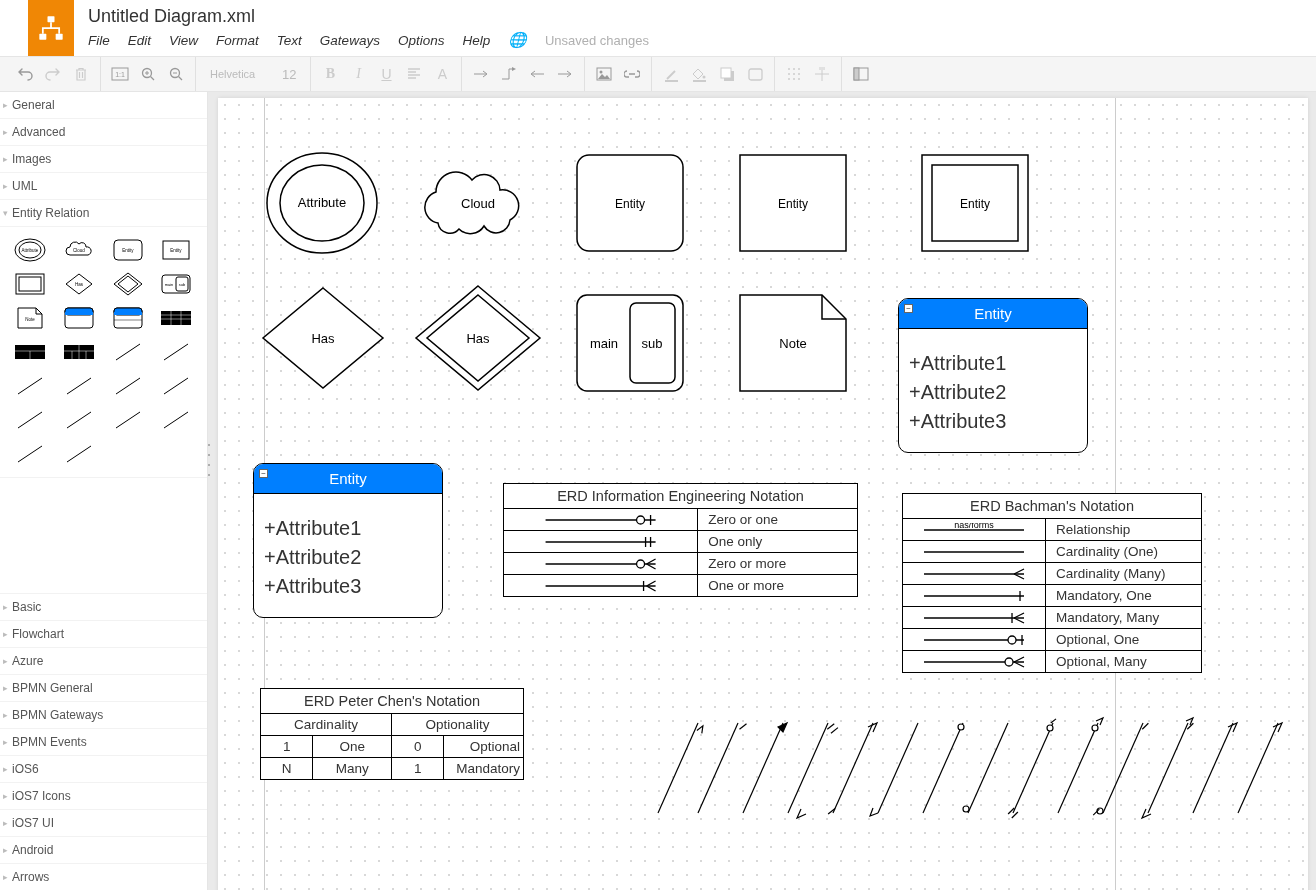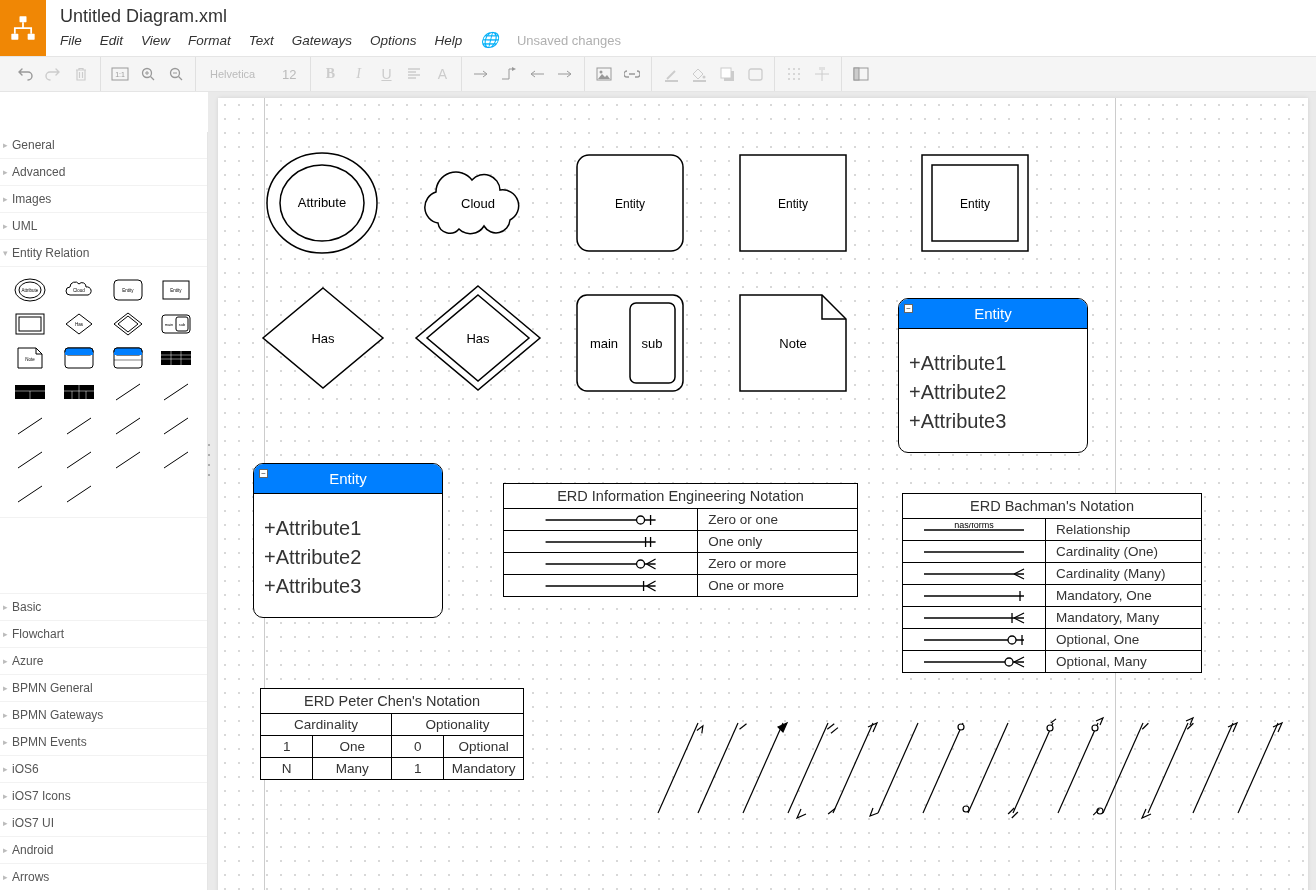--- a/index.html
+++ b/index.html
@@ -1,19 +1,19 @@
 <!DOCTYPE html>
 <html><head>
 <meta charset="utf-8">
 <style>
 * { margin: 0; padding: 0; box-sizing: border-box; }
 body { font-family: "Helvetica Neue", Helvetica, Arial, sans-serif; font-size: 13px; color: #333; overflow: hidden; width: 1316px; height: 890px; background: #fff; }
 
 
-.header { display: flex; align-items: flex-start; height: 56px; background: #fff; }
+.header { display: flex; align-items: flex-start; height: 56px; background: #fff; padding-left: 28px; }
 .logo { width: 46px; height: 56px; background: #f08705; display: flex; align-items: center; justify-content: center; }
 .logo svg { width: 28px; height: 28px; }
 .header-right { flex: 1; padding: 6px 12px 0 14px; }
 .title { font-size: 18px; font-weight: 400; color: #333; margin-bottom: 4px; }
 .menubar { display: flex; gap: 18px; align-items: center; font-size: 13.5px; color: #333; }
 .menubar span[data-interactable="true"] { cursor: pointer; font-style: italic; }
 .globe-icon { color: #777; font-size: 15px; }
 .unsaved { color: #b0b0b0; font-size: 13px; }
 
 
@@ -21,21 +21,21 @@
 .tb-group { display: flex; align-items: center; gap: 2px; padding: 0 6px; border-right: 1px solid #e0e0e0; height: 100%; }
 .tb-group:last-child { border-right: none; }
 .tb-btn { width: 26px; height: 26px; display: flex; align-items: center; justify-content: center; color: #888; cursor: pointer; border-radius: 2px; font-size: 14px; }
 .tb-font { color: #bbb; font-size: 11px; padding: 0 8px; min-width: 70px; }
 .tb-size { color: #bbb; font-size: 13px; padding: 0 8px; min-width: 30px; }
 
 
 .main { display: flex; height: calc(890px - 56px - 36px); }
 
 
-.sidebar { width: 208px; background: #fff; border-right: 1px solid #e5e5e5; overflow-y: auto; display: flex; flex-direction: column; margin-top: 40px; }
+.sidebar { width: 208px; background: #fff; border-right: 1px solid #e5e5e5; overflow-y: auto; display: flex; flex-direction: column; }
 .panel-header { padding: 6px 10px 6px 12px; font-size: 12px; color: #555; cursor: pointer; border-bottom: 1px solid #f2f2f2; position: relative; }
 .panel-header::before { content: "▸"; position: absolute; left: 3px; font-size: 9px; color: #bbb; top: 8px; }
 .panel-header.open::before { content: "▾"; }
 .panel-body { padding: 8px; background: #fff; border-bottom: 1px solid #f2f2f2; }
 .stencil-grid { display: grid; grid-template-columns: repeat(4, 1fr); gap: 4px; }
 .stencil { width: 44px; height: 30px; display: flex; align-items: center; justify-content: center; cursor: move; }
 .sidebar-spacer { flex: 1; }
 .sidebar-bottom .panel-header { border-top: 1px solid #f2f2f2; border-bottom: none; }
 
 
@@ -64,21 +64,21 @@
 .chen-table .ct-title { text-align: center; padding: 4px; border-bottom: 1.5px solid #000; font-size: 14.5px; }
 .chen-table .ct-head { display: flex; border-bottom: 1.5px solid #000; }
 .chen-table .ct-head > div { width: 50%; text-align: center; padding: 3px; }
 .chen-table .ct-head > div:first-child { border-right: 1.5px solid #000; }
 .chen-table .ct-row { display: flex; border-bottom: 1px solid #000; }
 .chen-table .ct-row:last-child { border-bottom: none; }
 .chen-table .ct-row > div { text-align: center; padding: 3px; }
 .chen-table .ct-row > div:nth-child(1) { width: 20%; border-right: 1px solid #000; }
 .chen-table .ct-row > div:nth-child(2) { width: 30%; border-right: 1.5px solid #000; }
 .chen-table .ct-row > div:nth-child(3) { width: 20%; border-right: 1px solid #000; }
-.chen-table .ct-row > div:nth-child(4) { width: 30%; }
+.chen-table .ct-row > div:nth-child(4) { width: 30%; text-align: right; }
 
 .splitter { position: absolute; left: 207px; top: 440px; width: 4px; height: 40px; display: flex; flex-direction: column; justify-content: space-around; align-items: center; }
 .splitter span { width: 2px; height: 2px; background: #999; border-radius: 50%; }
 </style>
 </head>
 <body>
 
 <div class="header" data-interactable="false">
   <div class="logo" data-interactable="true">
     <svg viewBox="0 0 24 24">

